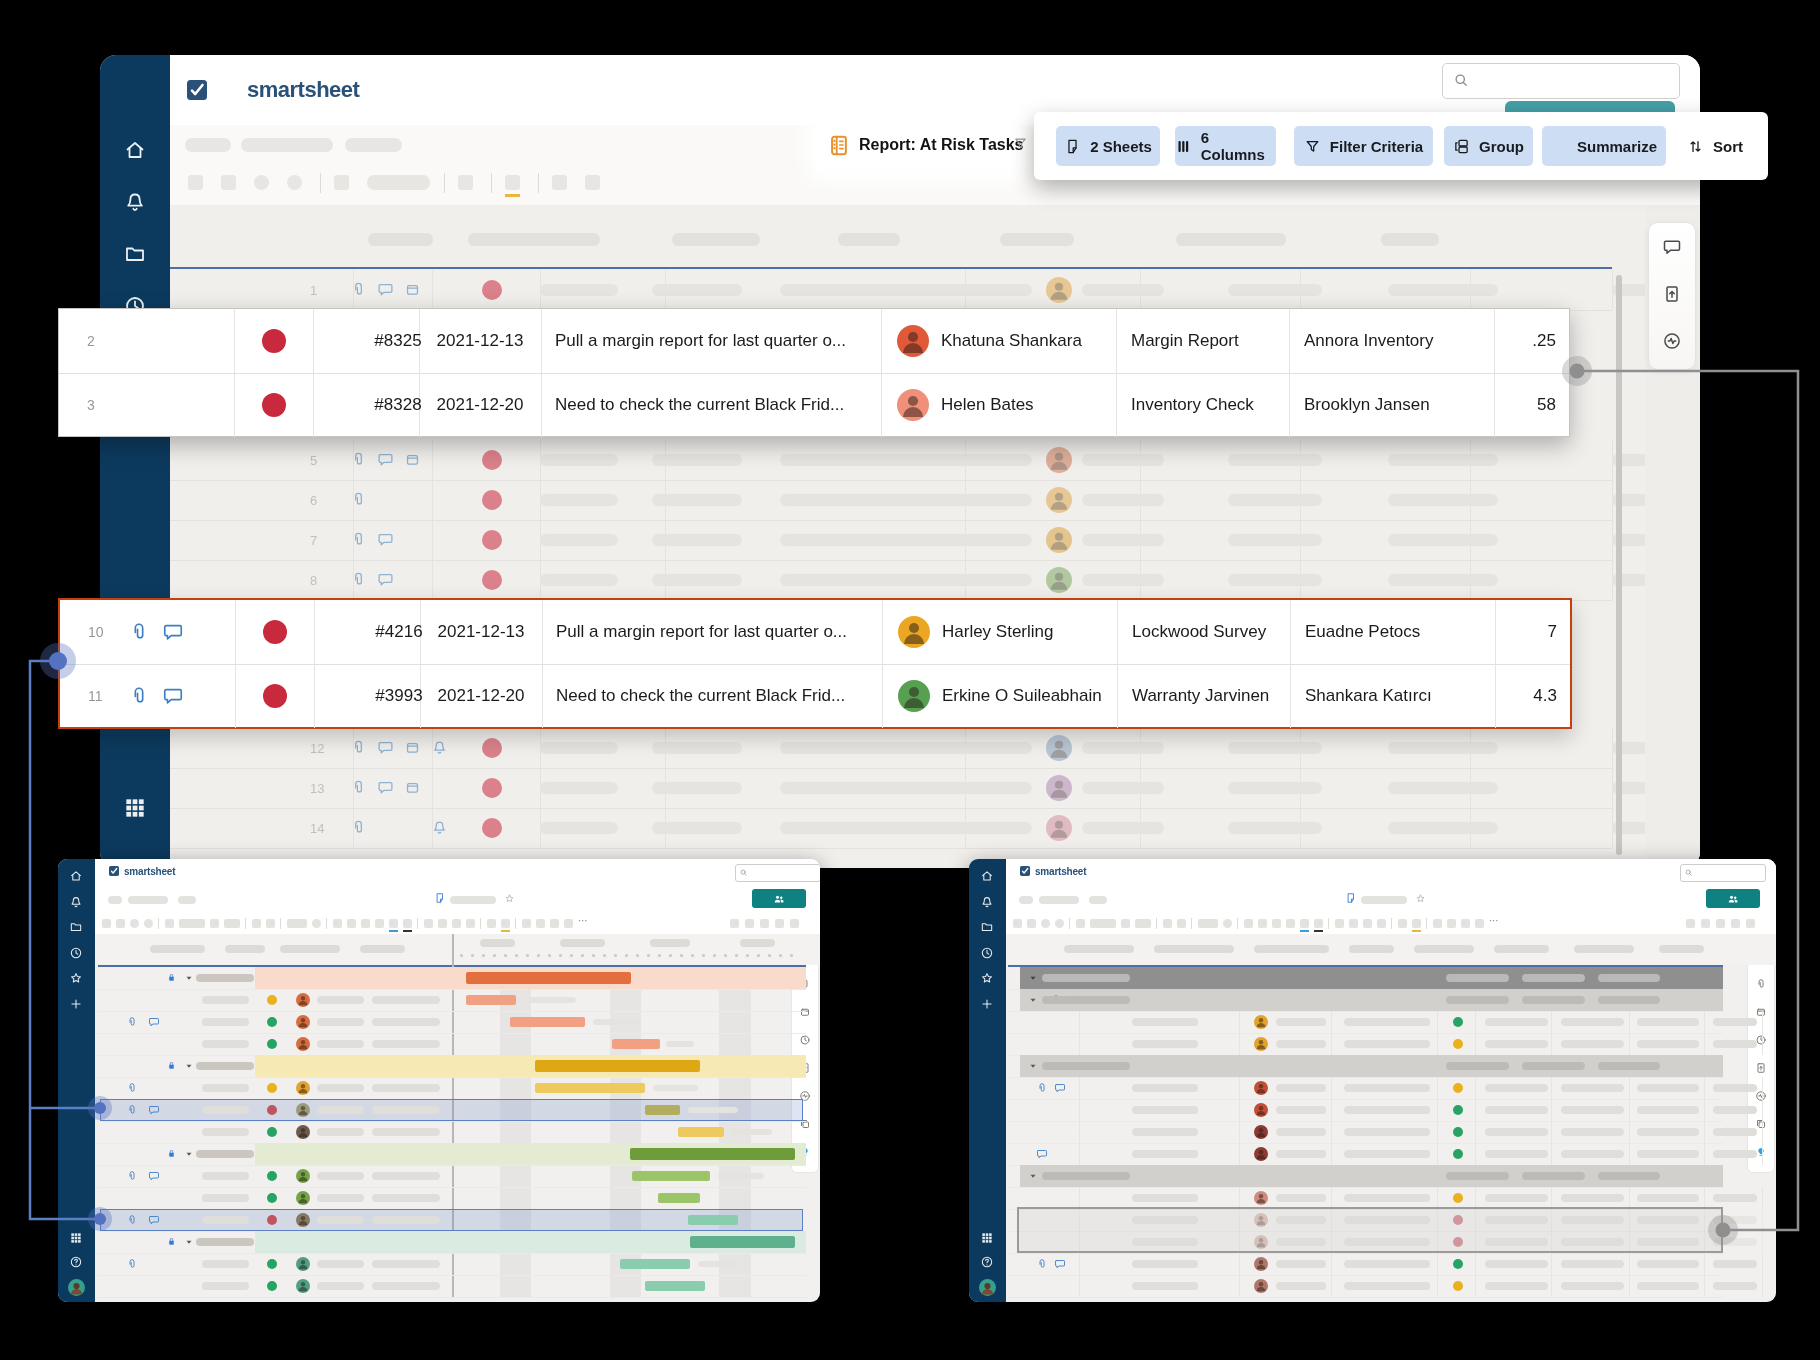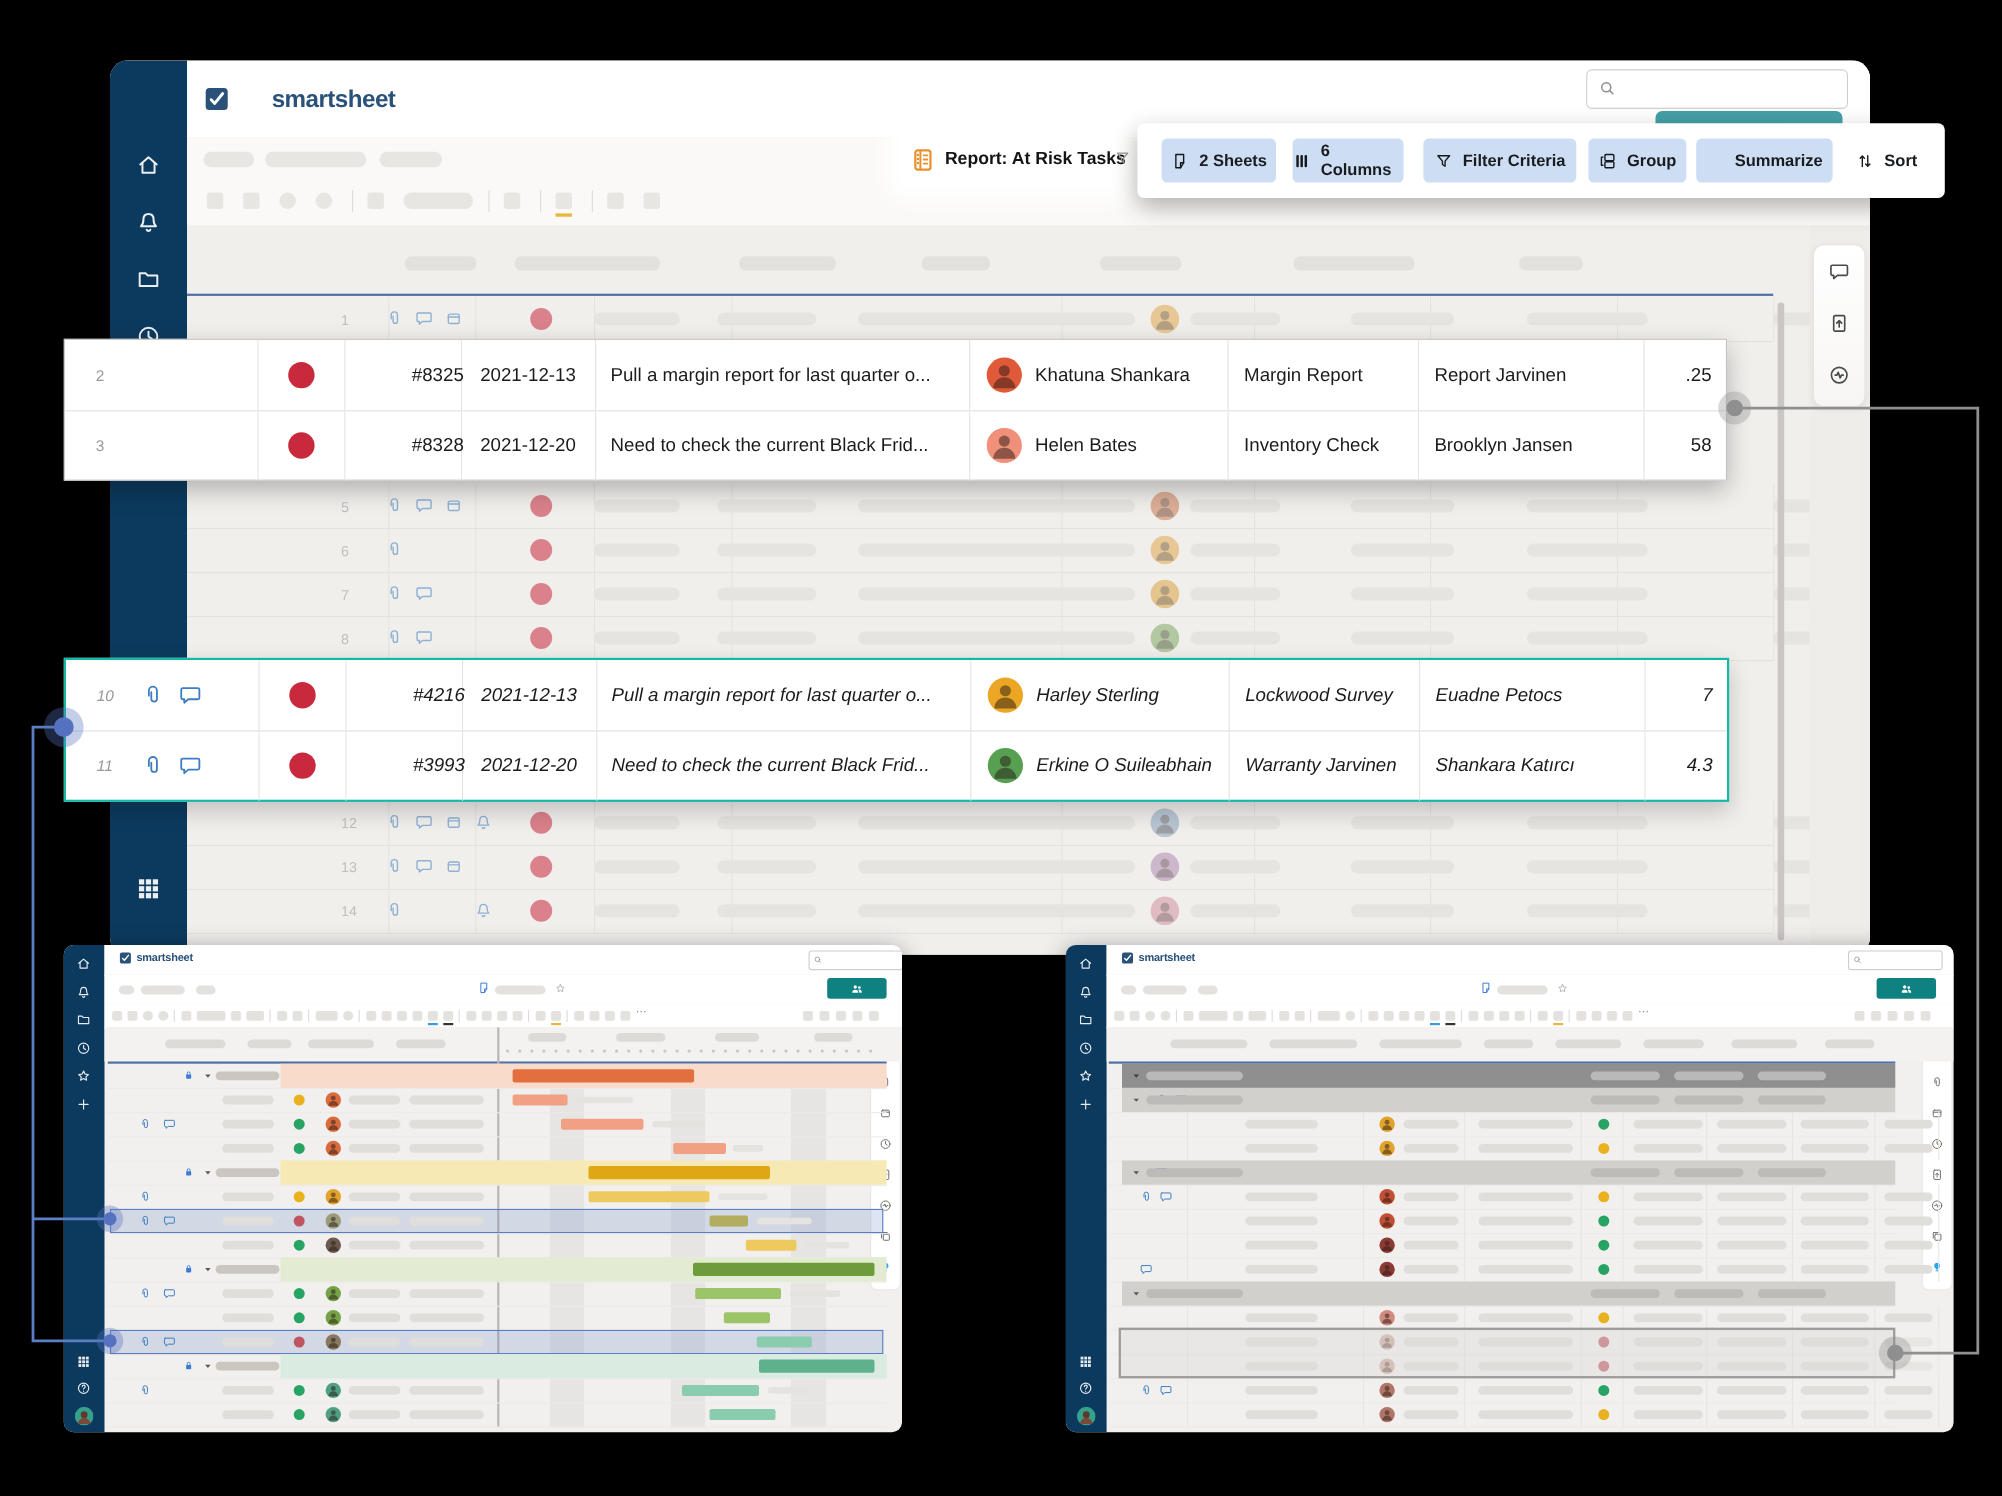--- a/index.html
+++ b/index.html
@@ -551,21 +551,21 @@
       <div class="abs" style="left: 822px; top: 0px; width: 1px; height: 100%; background: rgb(230, 228, 225);"></div>
       <div class="abs" style="left: 1057px; top: 0px; width: 1px; height: 100%; background: rgb(230, 228, 225);"></div>
       <div class="abs" style="left: 1230px; top: 0px; width: 1px; height: 100%; background: rgb(230, 228, 225);"></div>
       <div class="abs" style="left: 1435px; top: 0px; width: 1px; height: 100%; background: rgb(230, 228, 225);"></div>
       <span class="numtxt" style="left: 28px; top: 23.75px; font-size: 14px;">2</span>
       <div class="abs" style="left: 203px; top: 19.75px; width: 24px; height: 24px; border-radius: 50%; background: rgb(200, 41, 60);"></div>
       <span class="rowtxt" style="left: 286px; top: 21.75px; width: 106px; text-align: center; overflow: hidden;">#8325</span>
       <span class="rowtxt" style="left: 372px; top: 21.75px; width: 98px; text-align: center; overflow: hidden;">2021-12-13</span>
       <span class="rowtxt" style="left: 496px; top: 21.75px; width: 330px; text-align: left; overflow: hidden;">Pull a margin report for last quarter o...</span>
       <span class="rowtxt" style="left: 1072px; top: 21.75px; width: 160px; text-align: left; overflow: hidden;">Margin Report</span>
-      <span class="rowtxt" style="left: 1245px; top: 21.75px; width: 190px; text-align: left; overflow: hidden;">Report Jarvinen</span>
+      <span class="rowtxt" style="left: 1245px; top: 21.75px; width: 190px; text-align: left; overflow: hidden;">Annora Inventory</span>
       <span class="avatar" style="left: 838px; top: 15.75px; width: 32px; height: 32px; background: rgb(224, 90, 58);">
         <svg viewBox="0 0 24 24" width="100%" height="100%" fill="none" stroke="currentColor" stroke-width="1.8" stroke-linecap="round" stroke-linejoin="round">
           <g fill="rgba(40,25,18,.5)" stroke="none">
             <circle cx="12" cy="9" r="3.8"></circle>
             <path d="M4.5 21a7.5 7.5 0 0 1 15 0Z"></path>
           </g>
         </svg>
       </span>
       <span class="rowtxt" style="left: 882px; top: 21.75px; width: 172px;">Khatuna Shankara</span>
       <span class="rowtxt" style="left: 1435px; top: 21.75px; width: 62px; text-align: right;">.25</span>
@@ -592,22 +592,22 @@
             <circle cx="12" cy="9" r="3.8"></circle>
             <path d="M4.5 21a7.5 7.5 0 0 1 15 0Z"></path>
           </g>
         </svg>
       </span>
       <span class="rowtxt" style="left: 882px; top: 21.75px; width: 172px;">Helen Bates</span>
       <span class="rowtxt" style="left: 1435px; top: 21.75px; width: 62px; text-align: right;">58</span>
     </div>
   </div>
 
-<div id="overlay-selected" class="abs" style="left:58px;top:598px;width:1510px;height:127px;background:#fff;border:2px solid #14b8a6;
-            box-shadow:0 8px 20px rgba(0,0,0,.20);z-index:4;font-style:italic;">
+<div id="overlay-selected" class="abs" style="left:58px;top:598px;width:1510px;height:127px;background:#fff;border:2px solid #c2410c;
+            box-shadow:0 8px 20px rgba(0,0,0,.20);z-index:4;">
     <div class="abs" style="left: 0px; top: 0px; width: 1510px; height: 63.5px;">
       <div class="abs" style="left: 175px; top: 0px; width: 1px; height: 100%; background: rgb(230, 228, 225);"></div>
       <div class="abs" style="left: 254px; top: 0px; width: 1px; height: 100%; background: rgb(230, 228, 225);"></div>
       <div class="abs" style="left: 360px; top: 0px; width: 1px; height: 100%; background: rgb(230, 228, 225);"></div>
       <div class="abs" style="left: 482px; top: 0px; width: 1px; height: 100%; background: rgb(230, 228, 225);"></div>
       <div class="abs" style="left: 822px; top: 0px; width: 1px; height: 100%; background: rgb(230, 228, 225);"></div>
       <div class="abs" style="left: 1057px; top: 0px; width: 1px; height: 100%; background: rgb(230, 228, 225);"></div>
       <div class="abs" style="left: 1230px; top: 0px; width: 1px; height: 100%; background: rgb(230, 228, 225);"></div>
       <div class="abs" style="left: 1435px; top: 0px; width: 1px; height: 100%; background: rgb(230, 228, 225);"></div>
       <span class="numtxt" style="left: 28px; top: 23.75px; font-size: 14px;">10</span>

